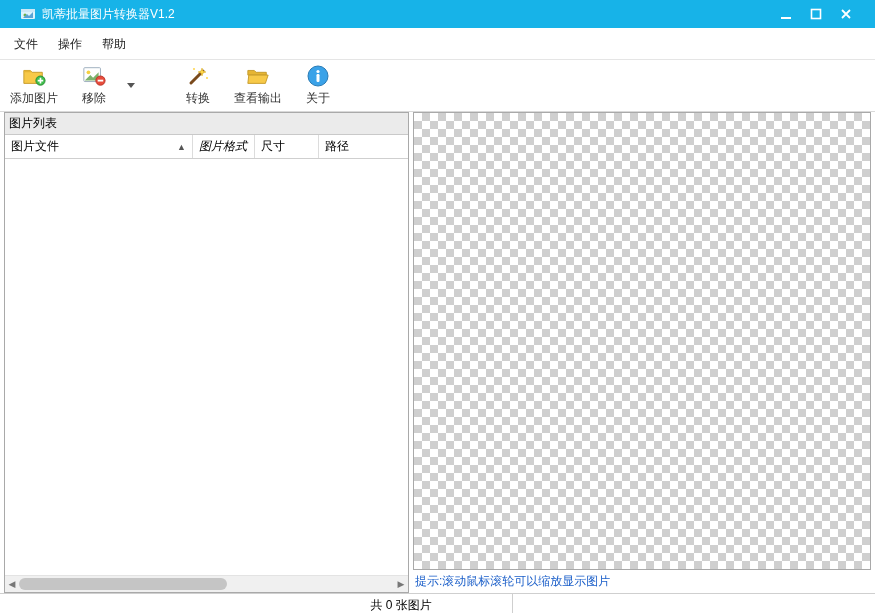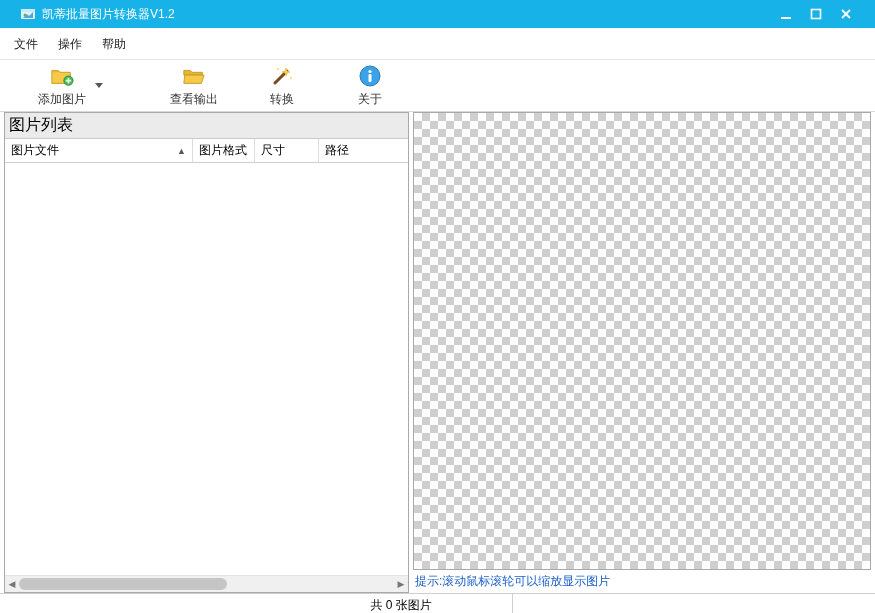--- a/index.html
+++ b/index.html
@@ -8,33 +8,33 @@
 .titlebar { background: #17b3e8; height: 28px; display: flex; align-items: center; padding: 0 20px; color: #fff; }
 .titlebar .app-icon { width: 16px; height: 16px; margin-right: 6px; display:flex; align-items:center; justify-content:center;}
 .titlebar .title { flex: 1; font-size: 12px; }
 .titlebar .win-controls { display: flex; gap: 12px; align-items: center; }
 .win-btn { width: 18px; height: 18px; display: flex; align-items: center; justify-content: center; cursor: default; color:#fff; }
 
 .menubar { height: 32px; display: flex; align-items: center; padding: 0 4px; border-bottom: 1px solid #e5e5e5; background:#fff;}
 .menu-item { padding: 0 10px; height: 22px; line-height: 22px; cursor: default; color:#222;}
 
 .toolbar { height: 52px; display: flex; align-items: center; padding: 2px 6px; border-bottom: 1px solid #d9d9d9; background:#fff; gap: 4px;}
-.tool-btn { display: flex; flex-direction: column; align-items: center; justify-content: space-between; min-width: 56px; height: 48px; padding: 2px 4px; cursor: default; margin-left: 28px; }
+.tool-btn { display: flex; flex-direction: column; align-items: center; justify-content: center; min-width: 56px; height: 48px; padding: 2px 4px; cursor: default; }
 .tool-icon { width: 24px; height: 24px; margin-bottom: 2px; display:flex; align-items:center; justify-content:center;}
 .tool-label { font-size: 12px; color:#333; }
 .tool-dropdown { width:10px; display:flex; flex-direction:column; align-items:center; justify-content:center; height:48px; cursor:default; color:#555;}
 .tool-sep { width:26px; }
 
 .work-area { display: flex; height: 481px; padding: 0 4px; gap: 4px;}
 .left-panel { width: 405px; display: flex; flex-direction: column; border: 1px solid #a9a9a9; background:#fff;}
-.panel-title { background: #ebebeb; border-bottom: 1px solid #c9c9c9; padding: 2px 4px; font-size: 16px; }
+.panel-title { background: #ebebeb; border-bottom: 1px solid #c9c9c9; padding: 2px 4px; font-size: 12px; }
 .list-header { display: flex; border-bottom: 1px solid #cfcfcf; background: #fff; }
 .col-h { border-right: 1px solid #dcdcdc; padding: 3px 6px; font-size: 12px; display:flex; align-items:center; gap:10px; background:#fff; }
 .col-file { width: 188px; }
-.col-fmt { width: 62px; }
+.col-fmt { width: 62px; font-style: italic; }
 .col-size { width: 64px; }
 .col-path { flex: 1; border-right:none;}
 .sort-ind { font-size:9px; color:#555; margin-left:auto;}
 .list-body { flex: 1; background:#fff; overflow:hidden;}
 .h-scroll { height: 17px; background: #f0f0f0; border-top:1px solid #e3e3e3; position:relative; display:flex; align-items:center;}
 .h-scroll .thumb { position:absolute; left:14px; top:2px; height:12px; width:208px; background:#c5c5c5; border-radius:6px;}
 .h-scroll .arrow { width:14px; height:17px; display:flex; align-items:center; justify-content:center; color:#777; font-size:9px;}
 .h-scroll .arrow.right{ margin-left:auto;}
 
 .right-panel { flex: 1; display: flex; flex-direction: column; }
@@ -99,45 +99,57 @@
     <span class="tool-icon">
       <svg width="26" height="22" viewBox="0 0 26 22">
           <path d="M2 5 L9 5 L11 7 L22 7 L22 19 L2 19 Z" fill="#f7c948" stroke="#c49a2a"></path>
           <path d="M2 5 L9 5 L11 7 L2 7 Z" fill="#e6b533"></path>
           <circle cx="20" cy="16" r="5" fill="#3fbf4c" stroke="#2a8a34"></circle>
           <path d="M20 13 L20 19 M17 16 L23 16" stroke="#fff" stroke-width="1.8"></path>
         </svg>
     </span>
     <span class="tool-label">添加图片</span>
   </div>
+  <div class="tool-btn">
+    <span class="tool-icon">
+      <svg width="26" height="22" viewBox="0 0 26 22">
+          <rect x="2" y="2" width="18" height="15" rx="1" fill="#fff" stroke="#9ab"></rect>
+          <circle cx="7" cy="7" r="2" fill="#f5d142"></circle>
+          <path d="M3 16 L9 10 L12 13 L18 7 L18 16 Z" fill="#7db36d"></path>
+          <circle cx="20" cy="16" r="5" fill="#e74c3c" stroke="#b83227"></circle>
+          <rect x="17" y="15" width="6" height="2" fill="#fff"></rect>
+        </svg>
+    </span>
+    <span class="tool-label">移除</span>
+  </div>
   <div class="tool-dropdown">
     <svg width="8" height="5" viewBox="0 0 8 5">
         <path d="M0 0 L8 0 L4 5 Z" fill="#555"></path>
       </svg>
   </div>
   <div class="tool-sep"></div>
-  <div class="tool-btn">
-    <span class="tool-icon">
-      <svg width="26" height="22" viewBox="0 0 26 22">
-          <path d="M2 5 L9 5 L11 7 L22 7 L22 10 L2 10 Z" fill="#e6b533" stroke="#c49a2a"></path>
-          <path d="M3 10 L24 10 L21 19 L2 19 Z" fill="#f7c948" stroke="#c49a2a"></path>
-        </svg>
-    </span>
-    <span class="tool-label">查看输出</span>
-  </div>
   <div class="tool-btn">
     <span class="tool-icon">
       <svg width="24" height="24" viewBox="0 0 24 24">
           <path d="M5 19 L17 7" stroke="#7a4a1c" stroke-width="3" stroke-linecap="round"></path>
           <path d="M16 4 L17 7 L20 8 L17 9 L16 12 L15 9 L12 8 L15 7 Z" fill="#ffd54a" stroke="#d4a61a" stroke-width="0.5"></path>
           <circle cx="8" cy="5" r="1" fill="#ffd54a"></circle>
           <circle cx="21" cy="14" r="1" fill="#ffd54a"></circle>
         </svg>
     </span>
     <span class="tool-label">转换</span>
+  </div>
+  <div class="tool-btn">
+    <span class="tool-icon">
+      <svg width="26" height="22" viewBox="0 0 26 22">
+          <path d="M2 5 L9 5 L11 7 L22 7 L22 10 L2 10 Z" fill="#e6b533" stroke="#c49a2a"></path>
+          <path d="M3 10 L24 10 L21 19 L2 19 Z" fill="#f7c948" stroke="#c49a2a"></path>
+        </svg>
+    </span>
+    <span class="tool-label">查看输出</span>
   </div>
   <div class="tool-btn">
     <span class="tool-icon">
       <svg width="22" height="22" viewBox="0 0 22 22">
           <circle cx="11" cy="11" r="10" fill="#3aa2e8" stroke="#2a7bb5"></circle>
           <circle cx="11" cy="6.5" r="1.6" fill="#fff"></circle>
           <rect x="9.5" y="9" width="3" height="8" rx="1.2" fill="#fff"></rect>
         </svg>
     </span>
     <span class="tool-label">关于</span>

